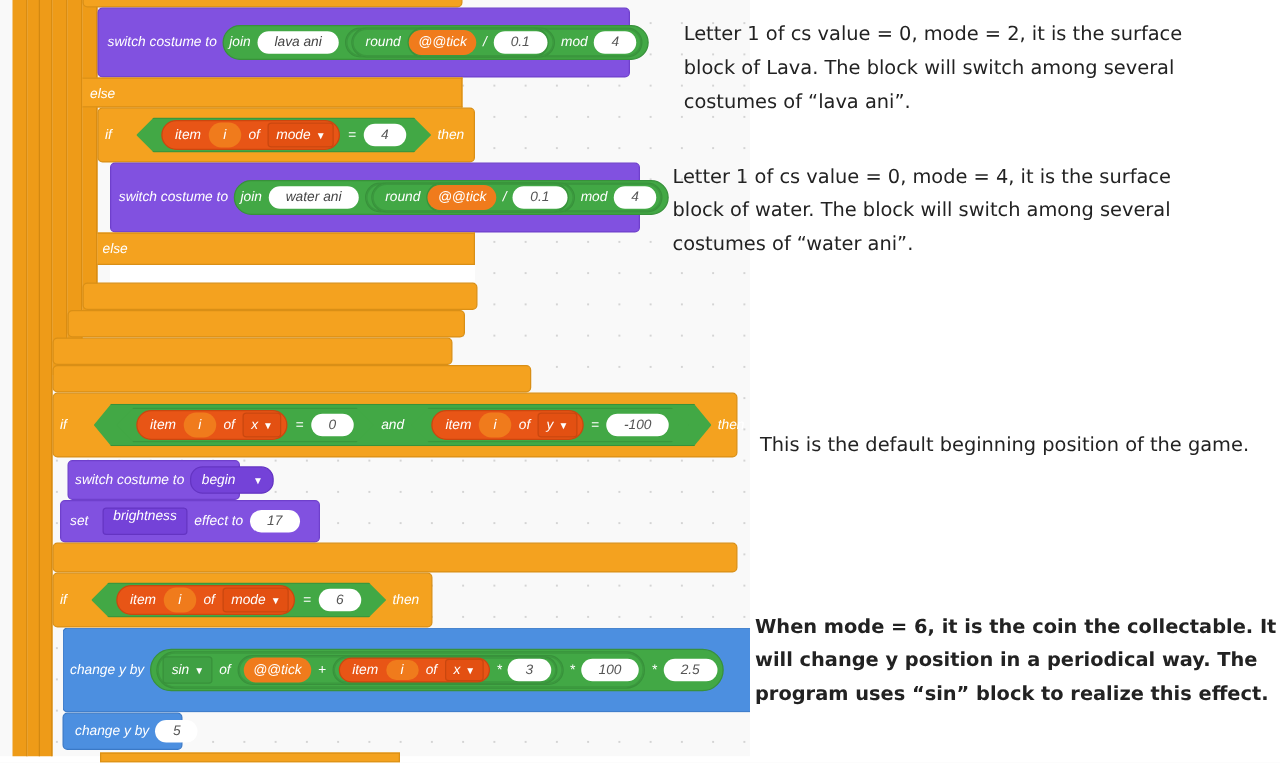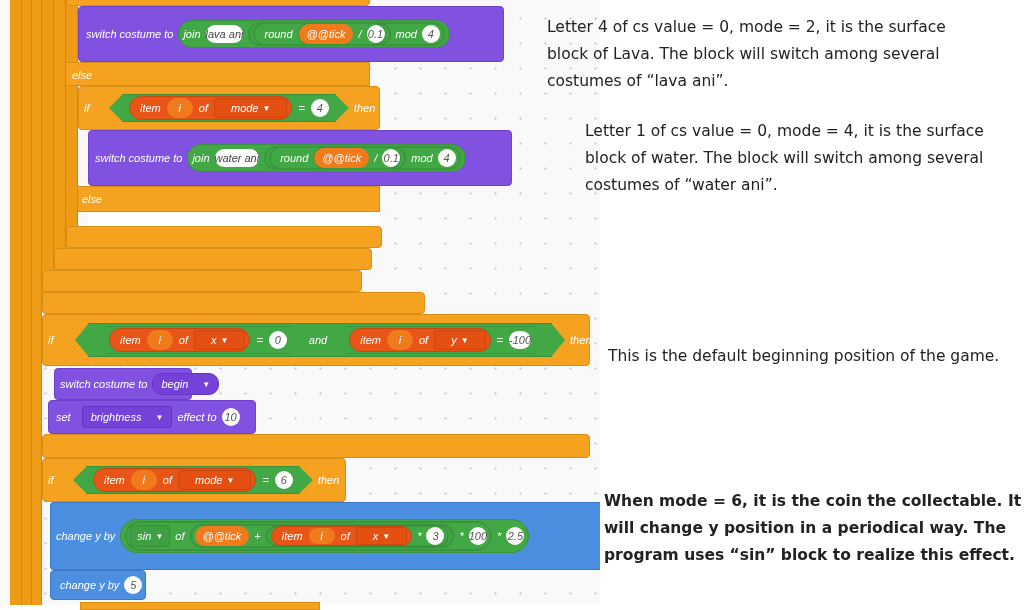--- a/index.html
+++ b/index.html
@@ -21,25 +21,25 @@
   .ctrl-edge { background:#ee9b18; border-right:1px solid #d28811; }
   .looks { background:#8151e0; border:1px solid #6f40cc; border-radius:4px; }
   .motion { background:#4c8fe0; border:1px solid #3b79c6; border-radius:4px; }
   .lbl { position:absolute; color:#fff; font-size:11px; white-space:nowrap; line-height:14px; }
   .row { position:absolute; display:flex; align-items:center; gap:5px; height:32px; color:#fff; font-size:11px; white-space:nowrap; }
   .op-green { background:#42a845; border:1px solid #38913b; border-radius:18px; display:flex; align-items:center; gap:5px; padding:0 4px; height:28px; box-sizing:border-box; }
   .op-green.inner { height:24px; box-shadow: inset 0 0 0 1px #3b983e; }
   .hex { background:#42a845; border-top:1px solid #38913b; border-bottom:1px solid #38913b; height:28px; box-sizing:border-box; display:flex; align-items:center; gap:6px; padding:0 20px; clip-path: polygon(14px 0, calc(100% - 14px) 0, 100% 50%, calc(100% - 14px) 100%, 14px 100%, 0 50%); }
   .list-op { background:#e85516; border:1px solid #c9470f; border-radius:14px; display:flex; align-items:center; gap:6px; padding:0 4px 0 10px; height:24px; box-sizing:border-box; }
   .var { background:#f07b1c; border-radius:12px; height:20px; min-width:26px; display:flex; align-items:center; justify-content:center; padding:0 8px; box-sizing:border-box; color:#fff; }
-  .dd { border:1px solid #c9470f; background:#e35012; border-radius:3px; height:18px; display:flex; align-items:center; padding:0 16px; gap:4px; }
+  .dd { border:1px solid #c9470f; background:#e35012; border-radius:3px; height:18px; display:flex; align-items:center; padding:0 6px; gap:4px; }
   .dd-purple { border:1px solid #6434c2; background:#7442d8; border-radius:10px; height:20px; display:flex; align-items:center; padding:0 8px; gap:14px; }
-  .dd-purple.sq { border-radius:3px; height:20px; }
+  .dd-purple.sq { border-radius:3px; height:20px;flex-direction:column; }
   .dd-green { border:1px solid #38913b; background:#3fa043; border-radius:3px; height:20px; display:flex; align-items:center; padding:0 6px; gap:4px; }
-  .num { background:#fff; color:#555; border-radius:10px; height:18px; min-width:18px; display:flex; align-items:center; justify-content:center; padding:0 0; box-sizing:border-box; font-size:11px; }
+  .num { background:#fff; color:#555; border-radius:10px; height:18px; min-width:18px; display:flex; align-items:center; justify-content:center; padding:0 14px; box-sizing:border-box; font-size:11px; }
   .caret { font-size:8px; }
   .annot {
     position:absolute; color:#222; font-family:"DejaVu Sans", sans-serif;
     font-size:15.5px; line-height:27px; margin:0;
   }
 </style>
 </head>
 <body>
 
 <div class="workspace">
@@ -171,21 +171,21 @@
   </div>
 
   <div class="abs looks" style="left:48px;top:400px;width:208px;height:34px;"></div>
   <div class="row" style="left:56px;top:401px;">
     <span style="margin-right:6px">set</span>
     <span class="dd-purple sq">
         <span>brightness</span>
         <span class="caret">▼</span>
       </span>
     <span>effect to</span>
-    <span class="num">10</span>
+    <span class="num">17</span>
   </div>
 
   <div class="abs ctrl" style="left:42px;top:434px;width:548px;height:24px;"></div>
 
   <div class="abs ctrl" style="left:42px;top:458px;width:304px;height:44px;"></div>
   <div class="row" style="left:48px;top:464px;">
     <span style="width:20px">if</span>
     <div class="hex">
       <div class="list-op">
         <span>item</span>
@@ -238,16 +238,16 @@
   </div>
 
   <div class="abs motion" style="left:50px;top:570px;width:96px;height:30px;"></div>
   <div class="row" style="left:60px;top:569px;">
     <span>change y by</span>
     <span class="num">5</span>
   </div>
   <div class="abs ctrl" style="left:80px;top:602px;width:240px;height:8px;border-radius:0;"></div>
 </div>
 
-<p class="annot" style="left:547px;top:14px;width:420px;">Letter 4 of cs value = 0, mode = 2, it is the surface block of Lava. The block will switch among several costumes of “lava ani”.</p>
-<p class="annot" style="left:538px;top:118px;width:420px;margin-left:47px;">Letter 1 of cs value = 0, mode = 4, it is the surface block of water. The block will switch among several costumes of “water ani”.</p>
+<p class="annot" style="left:547px;top:14px;width:420px;">Letter 1 of cs value = 0, mode = 2, it is the surface block of Lava. The block will switch among several costumes of “lava ani”.</p>
+<p class="annot" style="left:538px;top:128px;width:420px;">Letter 1 of cs value = 0, mode = 4, it is the surface block of water. The block will switch among several costumes of “water ani”.</p>
 <p class="annot" style="left:608px;top:343px;width:400px;">This is the default beginning position of the game.</p>
 <p class="annot" style="left:604px;top:488px;width:420px;font-weight:bold;">When mode = 6, it is the coin the collectable. It will change y position in a periodical way. The program uses “sin” block to realize this effect.</p>
 
 </body></html>

